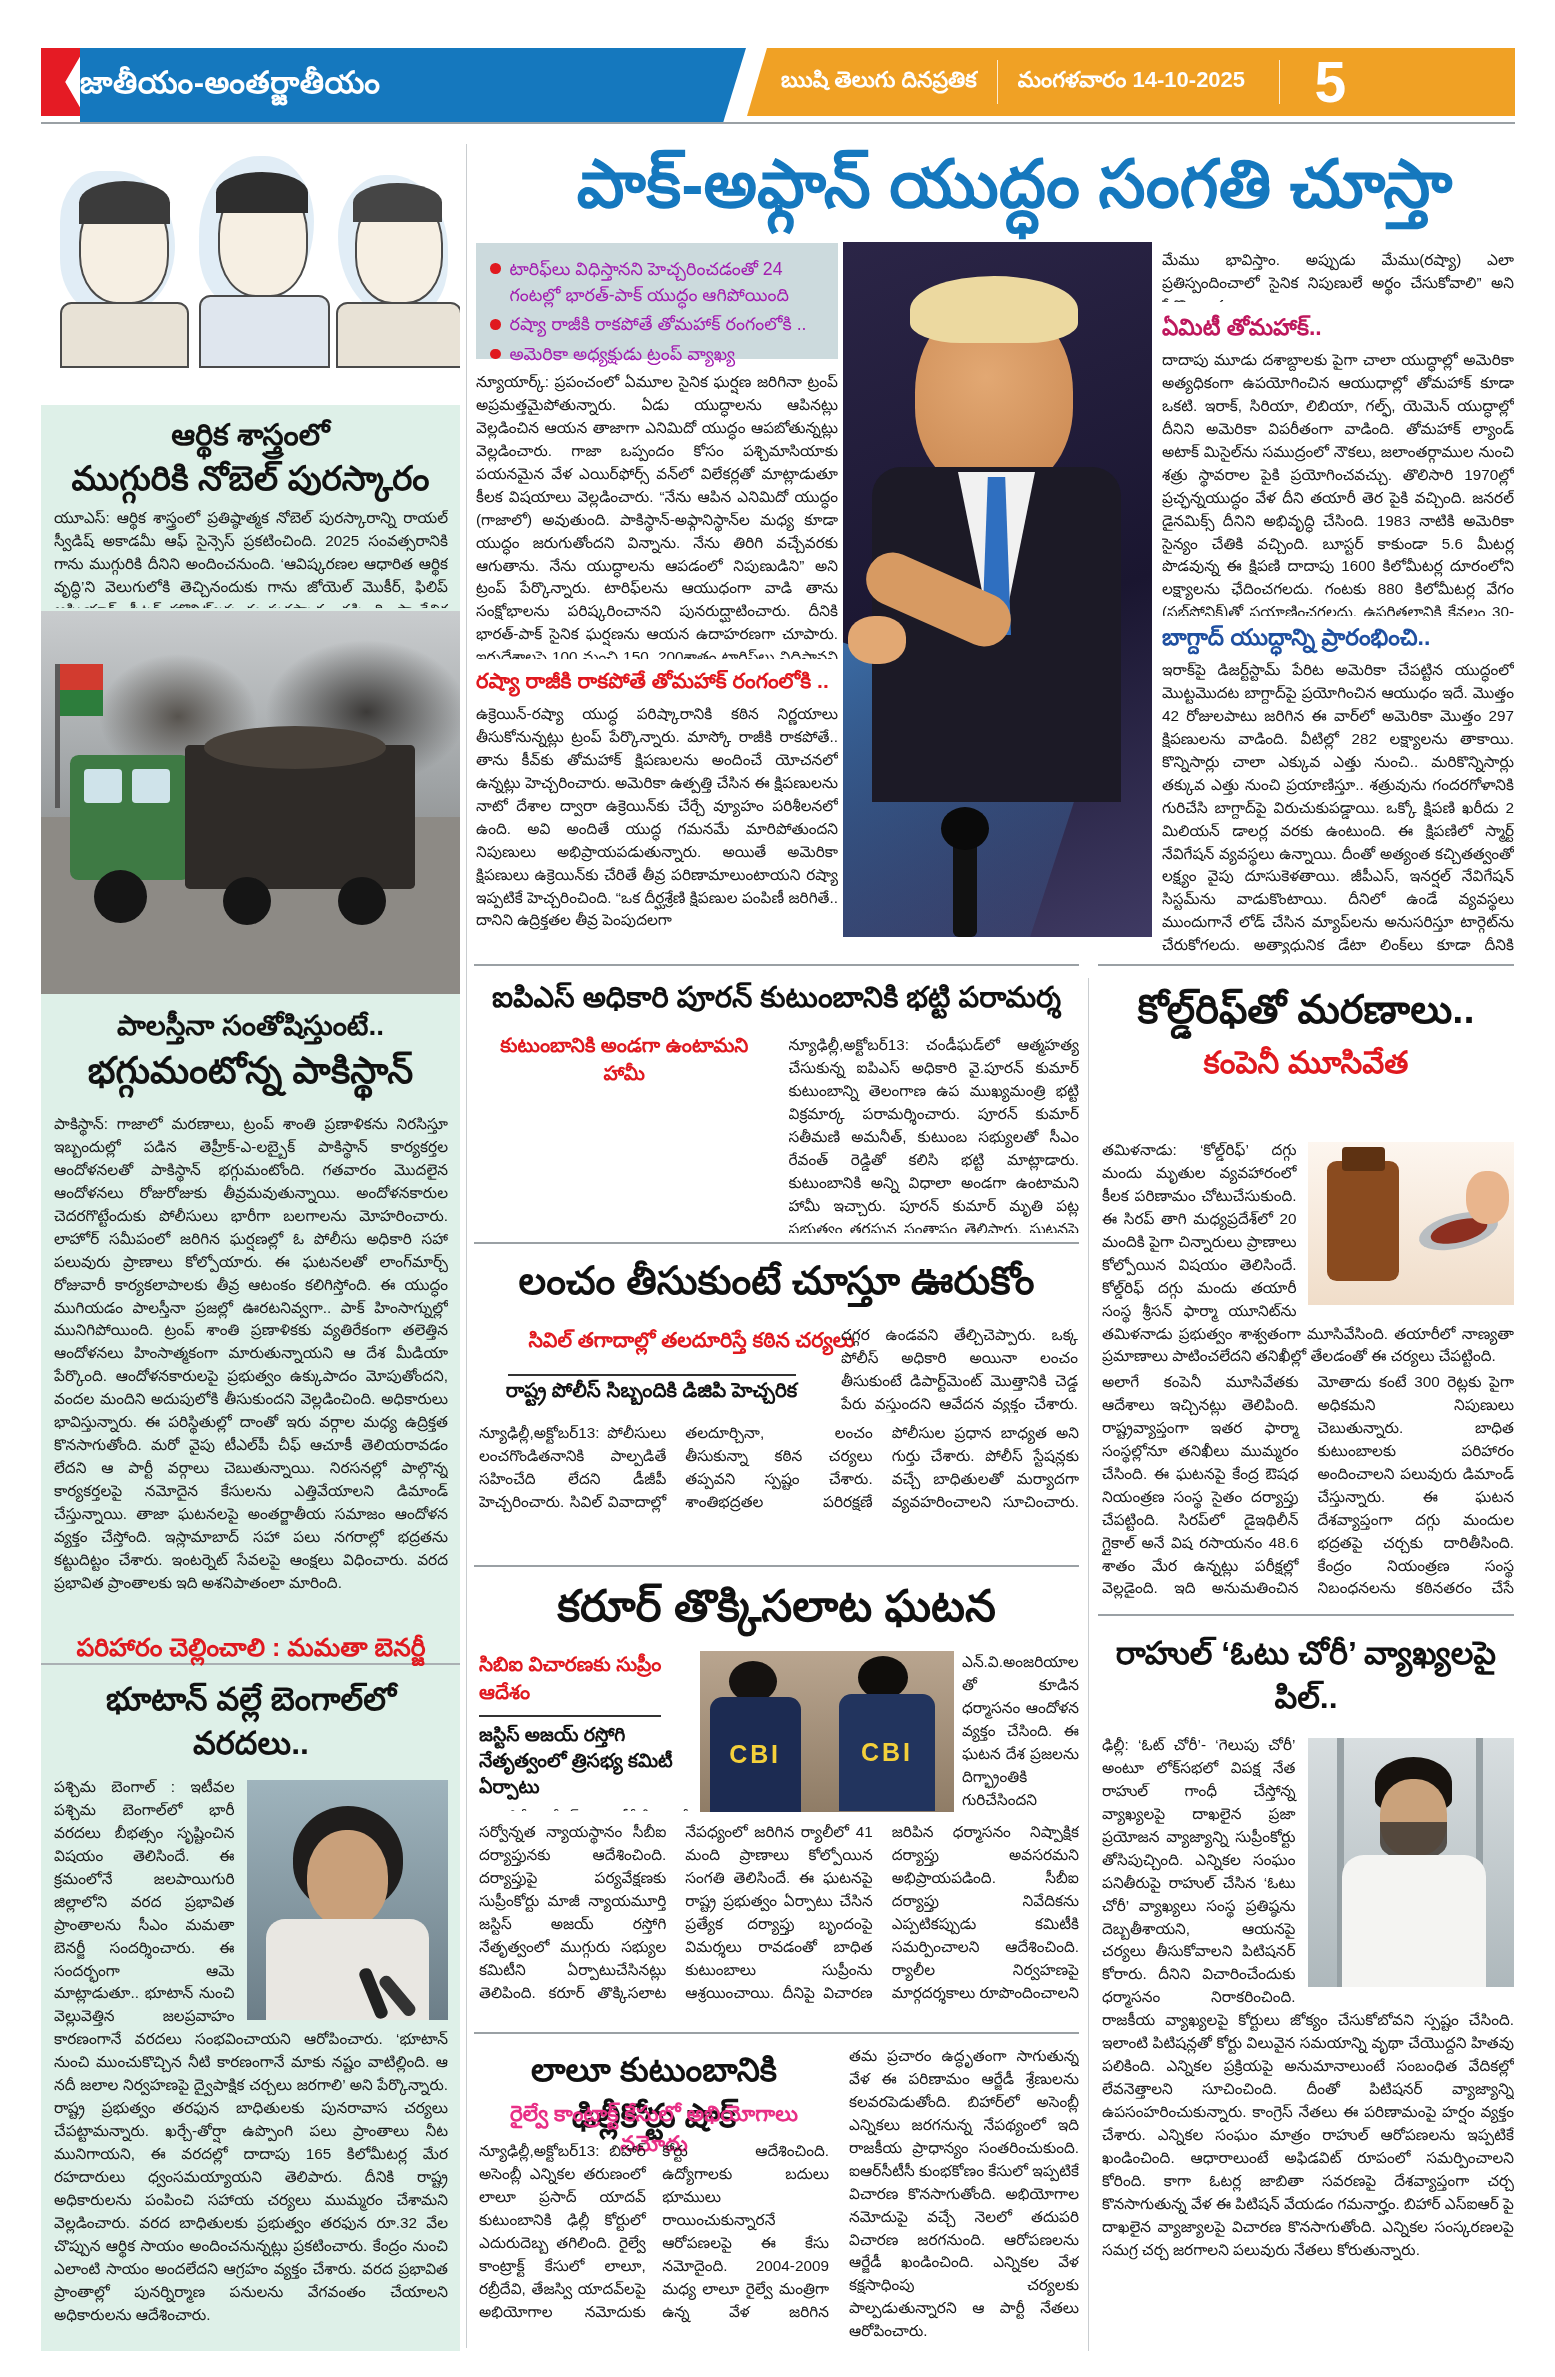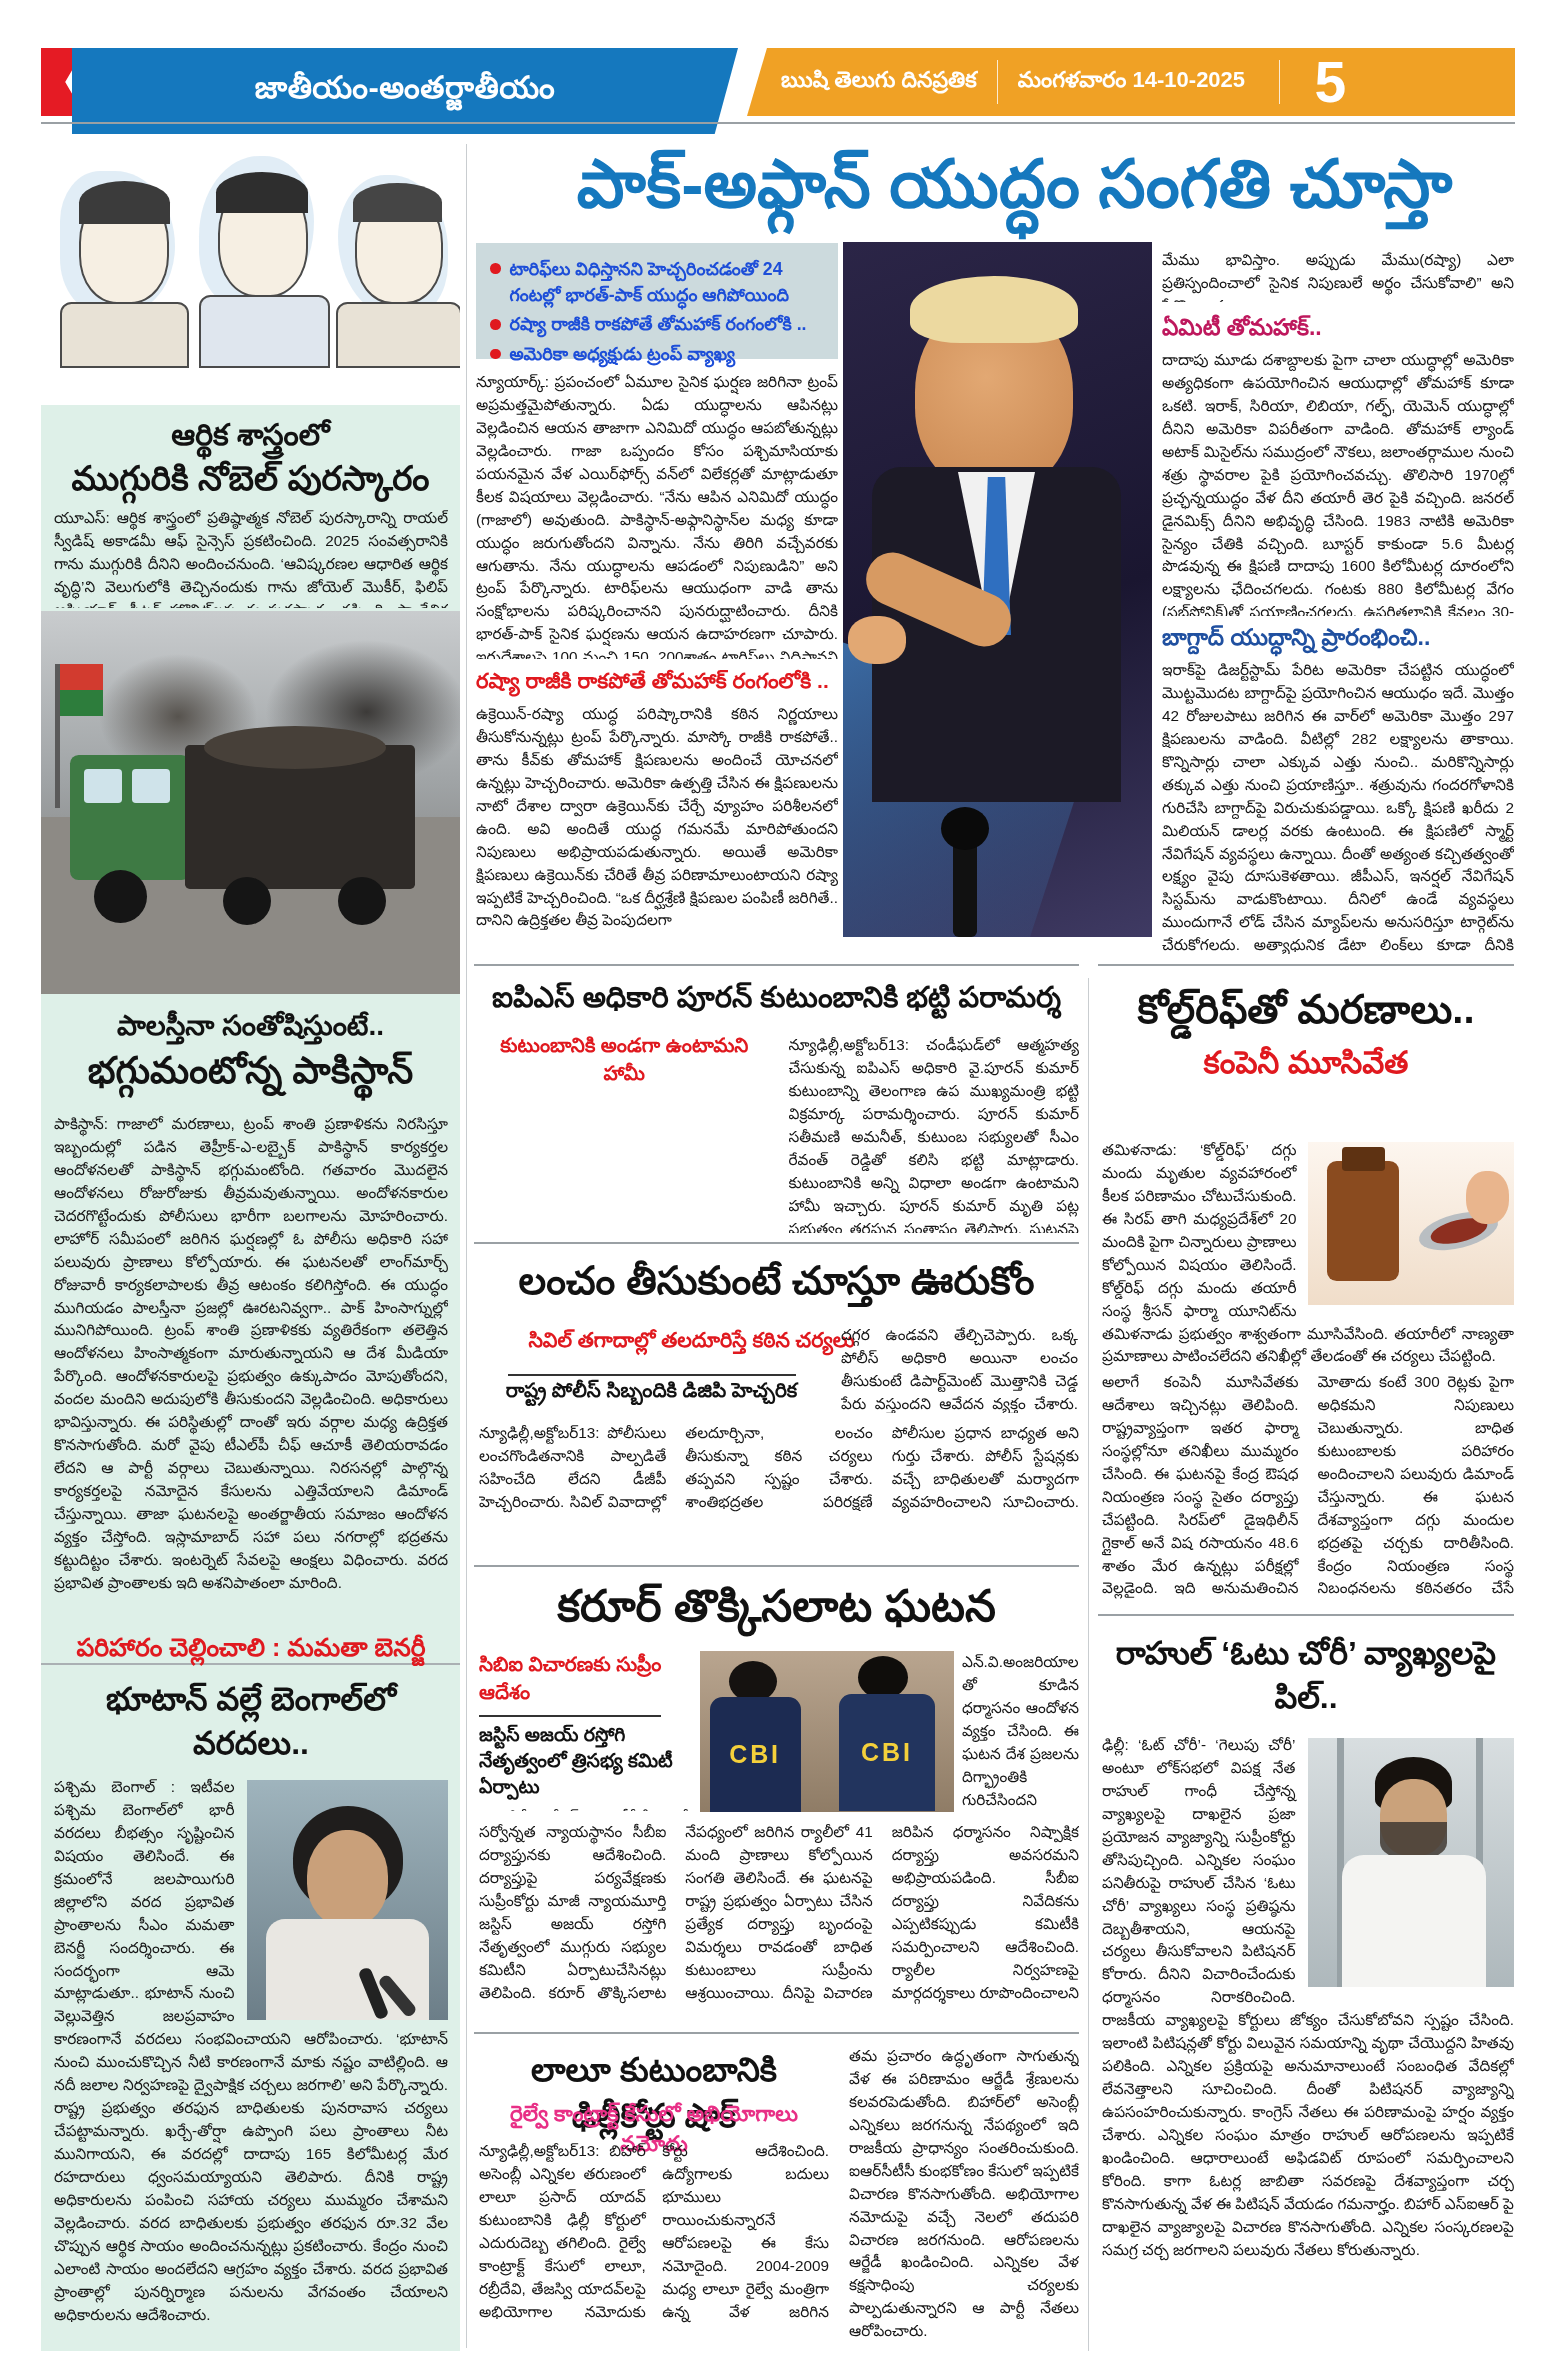--- a/index.html
+++ b/index.html
@@ -20,36 +20,36 @@
   .hdr-blue{background:#1578be;clip-path:polygon(0 0,100% 0,96.5% 100%,0 100%);}
   .hdr-red{background:#e51b24;clip-path:polygon(0 0,100% 0,55% 50%,100% 100%,0 100%);}
   .hdr-orange{background:#f0a125;clip-path:polygon(2.6% 0,100% 0,100% 100%,0 100%);
               display:flex;align-items:center;}
   .hdr-title{color:#fff;font-weight:bold;font-size:31px;letter-spacing:0.5px;}
   .hdr-item{color:#fff;font-weight:bold;font-size:22px;}
   .hdr-sep{border-left:1.9px double rgba(255,255,255,.8);height:44px;margin:0 20px;}
   .hdr-page{color:#fff;font-weight:bold;font-size:57px;line-height:1;}
   
   .bullet-box{background:#ccdadd;padding:12.5px 14.4px 9.6px 14.4px;box-sizing:border-box;}
-  .bullet-row{position:relative;padding-left:19px;font-weight:bold;font-size:17.7px;line-height:1.5;color:#1d4ed8;margin-bottom:2.9px;}
+  .bullet-row{position:relative;padding-left:19px;font-weight:normal;font-size:17.7px;line-height:1.5;color:#a21caf;margin-bottom:2.9px;}
   .bullet-dot{position:absolute;left:0;top:7.7px;width:10.5px;height:10.5px;border-radius:50%;background:#e0191f;}
   
   .photo{position:absolute;overflow:hidden;}
   .cols2{column-count:2;column-gap:19px;}
   .cols3{column-count:3;column-gap:19px;}
   .float-r{float:right;position:relative;overflow:hidden;}
   .sub-inline-rule{height:1.9px;background:#333;margin:6.7px auto;}
 </style>
 </head>
 <body>
 
 <div id="page">
 
   <div class="abs hdr-red" style="left:41px;top:48px;width:44px;height:68px;"></div>
-  <div class="abs hdr-blue" style="left:72px;top:48px;width:666px;height:86px;display:flex;align-items:center;justify-content:center;">
+  <div class="abs hdr-blue" style="left:80px;top:48px;width:666px;height:76px;display:flex;align-items:center;">
     <span class="hdr-title">జాతీయం-అంతర్జాతీయం</span>
   </div>
   <div class="abs hdr-orange" style="left:747px;top:48px;width:768px;height:68px;padding-left:34px;box-sizing:border-box;">
     <span class="hdr-item">ఋషి తెలుగు దినప్రతిక</span>
     <span class="hdr-sep"></span>
     <span class="hdr-item">మంగళవారం 14-10-2025</span>
     <span class="hdr-sep" style="margin-left:34px;"></span>
     <span class="hdr-page" style="margin-left:14.4px;">5</span>
   </div>
   <div class="abs rule-h" style="left:41px;top:122px;width:1474px;"></div>

